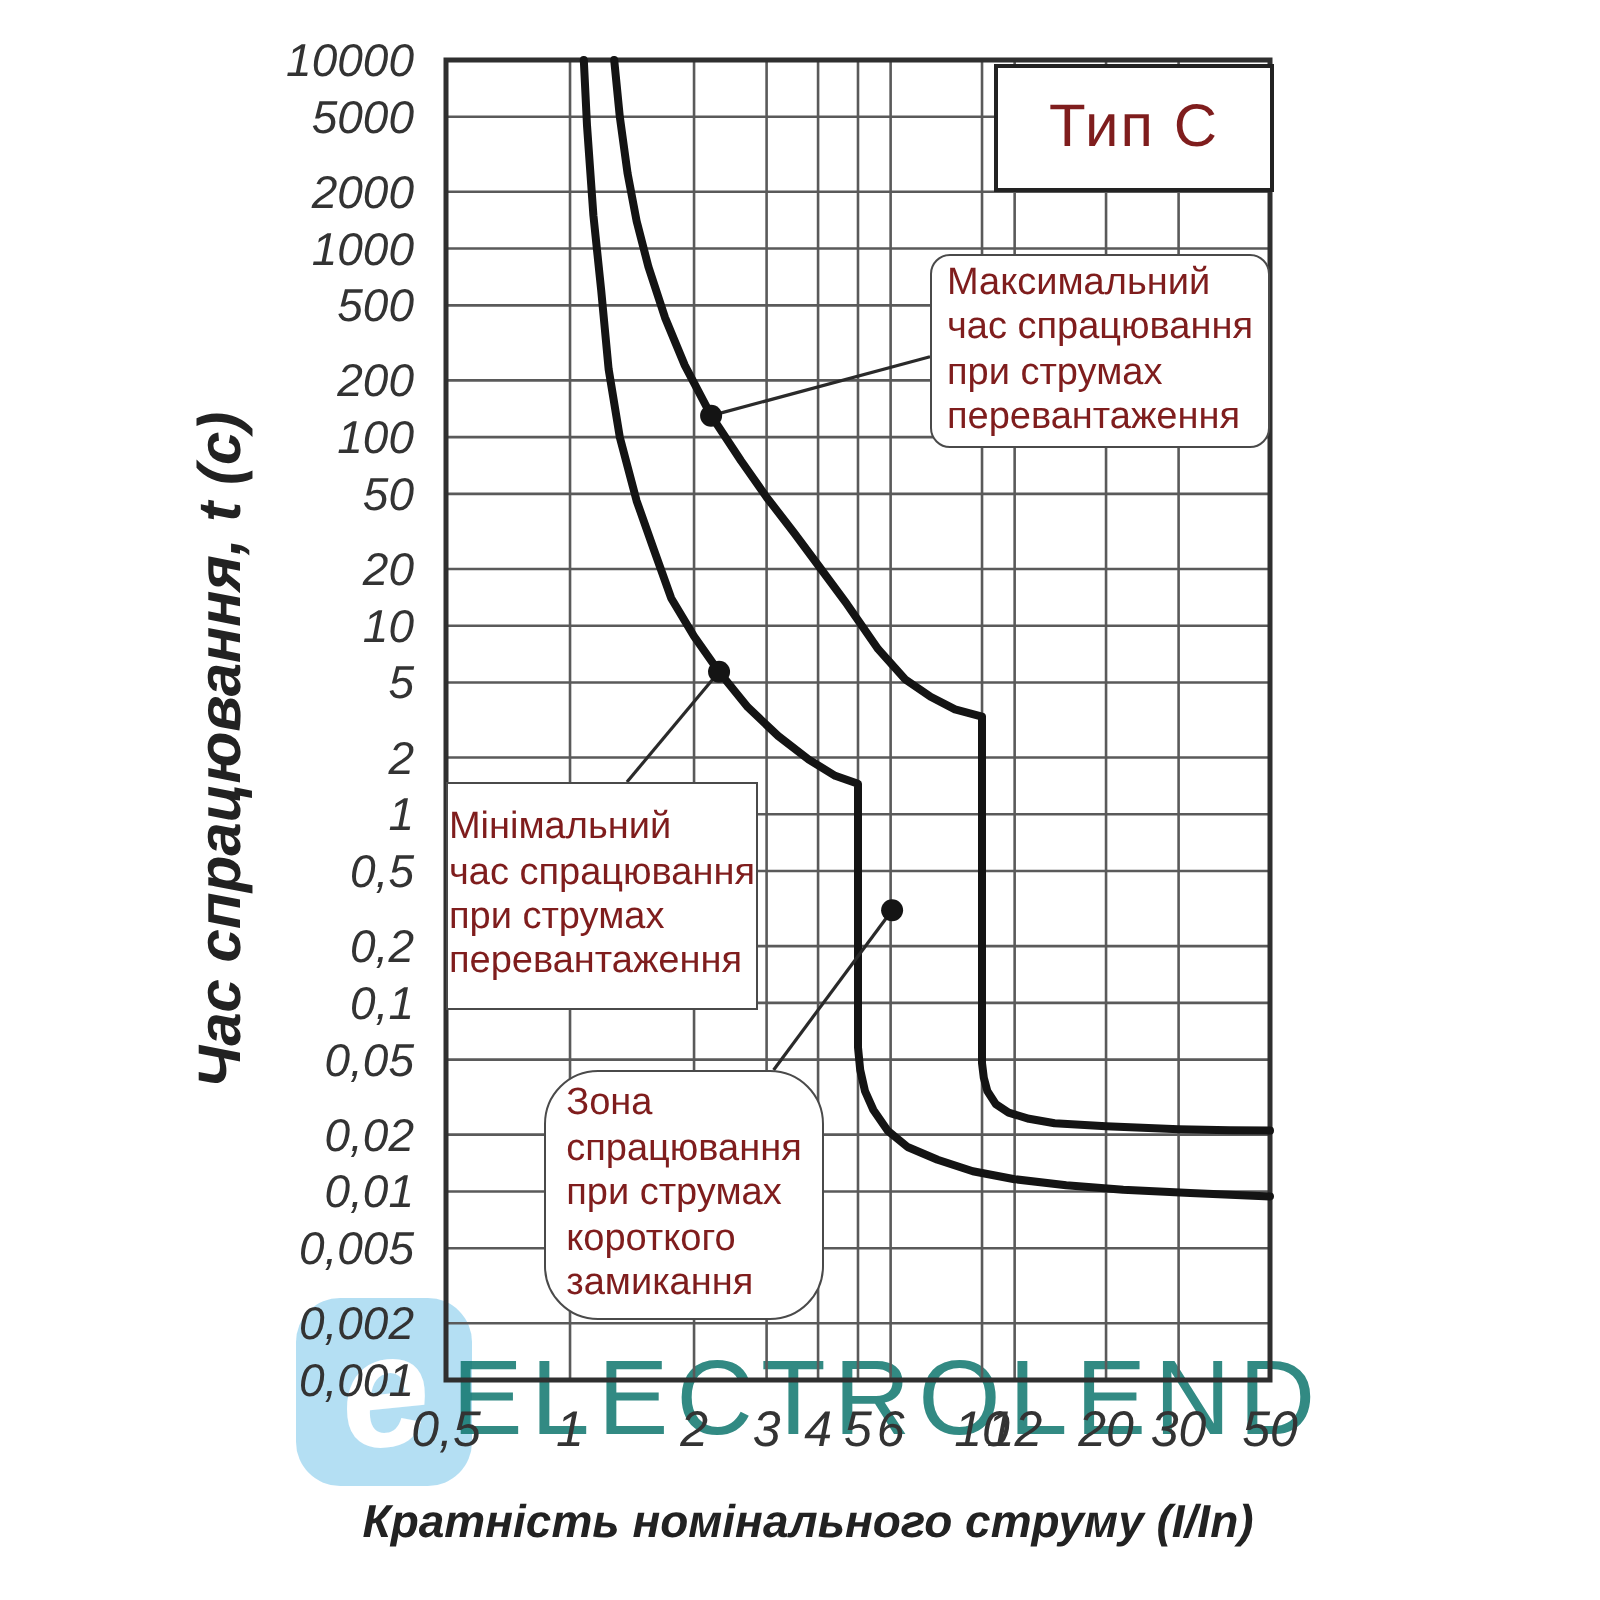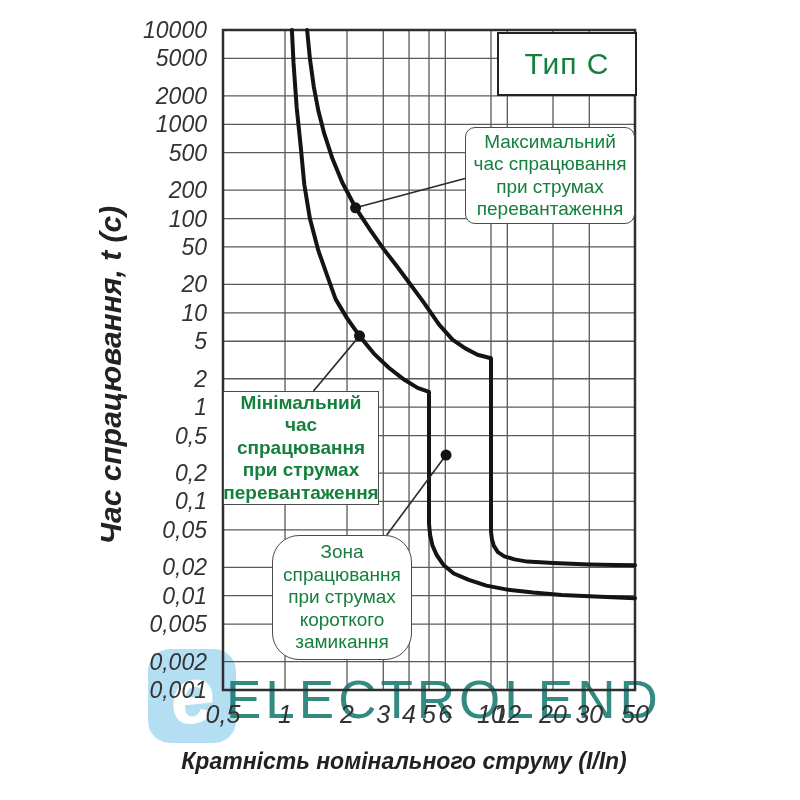--- a/index.html
+++ b/index.html
@@ -20,29 +20,29 @@
   }
   #wm-text{
     position:absolute;left:226px;top:663px;width:444px;height:72px;
     display:flex;align-items:center;justify-content:space-between;
     font-size:53px;font-weight:normal;letter-spacing:4px;
     color:#0f766e;opacity:.85;white-space:nowrap;
   }
   #chart-svg{position:absolute;left:0;top:0;z-index:2;}
   .ann-box{
     position:absolute;background:#ffffff;border:1.5px solid #4a4a4a;
-    display:flex;align-items:center;justify-content:center;text-align:center;
-    white-space:pre-line;font-size:19px;line-height:1.18;color:#15803d;z-index:3;
+    display:flex;align-items:center;justify-content:center;text-align:left;
+    white-space:pre-line;font-size:19px;line-height:1.18;color:#7f1d1d;z-index:3;
   }
   #box-type{
     left:497px;top:32px;width:136px;height:60px;
     font-size:30px;border:2px solid #222;letter-spacing:1px;
   }
   #box-max{left:465px;top:127px;width:168px;height:95px;border-radius:10px;}
-  #box-min{left:223px;top:391px;width:154px;height:112px;font-weight:bold;}
+  #box-min{left:223px;top:391px;width:154px;height:112px;}
   #box-zone{left:272px;top:535px;width:138px;height:123px;border-radius:27px;}
   .axis-title{
     position:absolute;z-index:4;color:#222;font-style:italic;font-weight:bold;
     white-space:nowrap;
   }
   #y-title{
     left:111px;top:375px;font-size:30px;
     transform:translate(-50%,-50%) rotate(-90deg);
   }
   #x-title{

